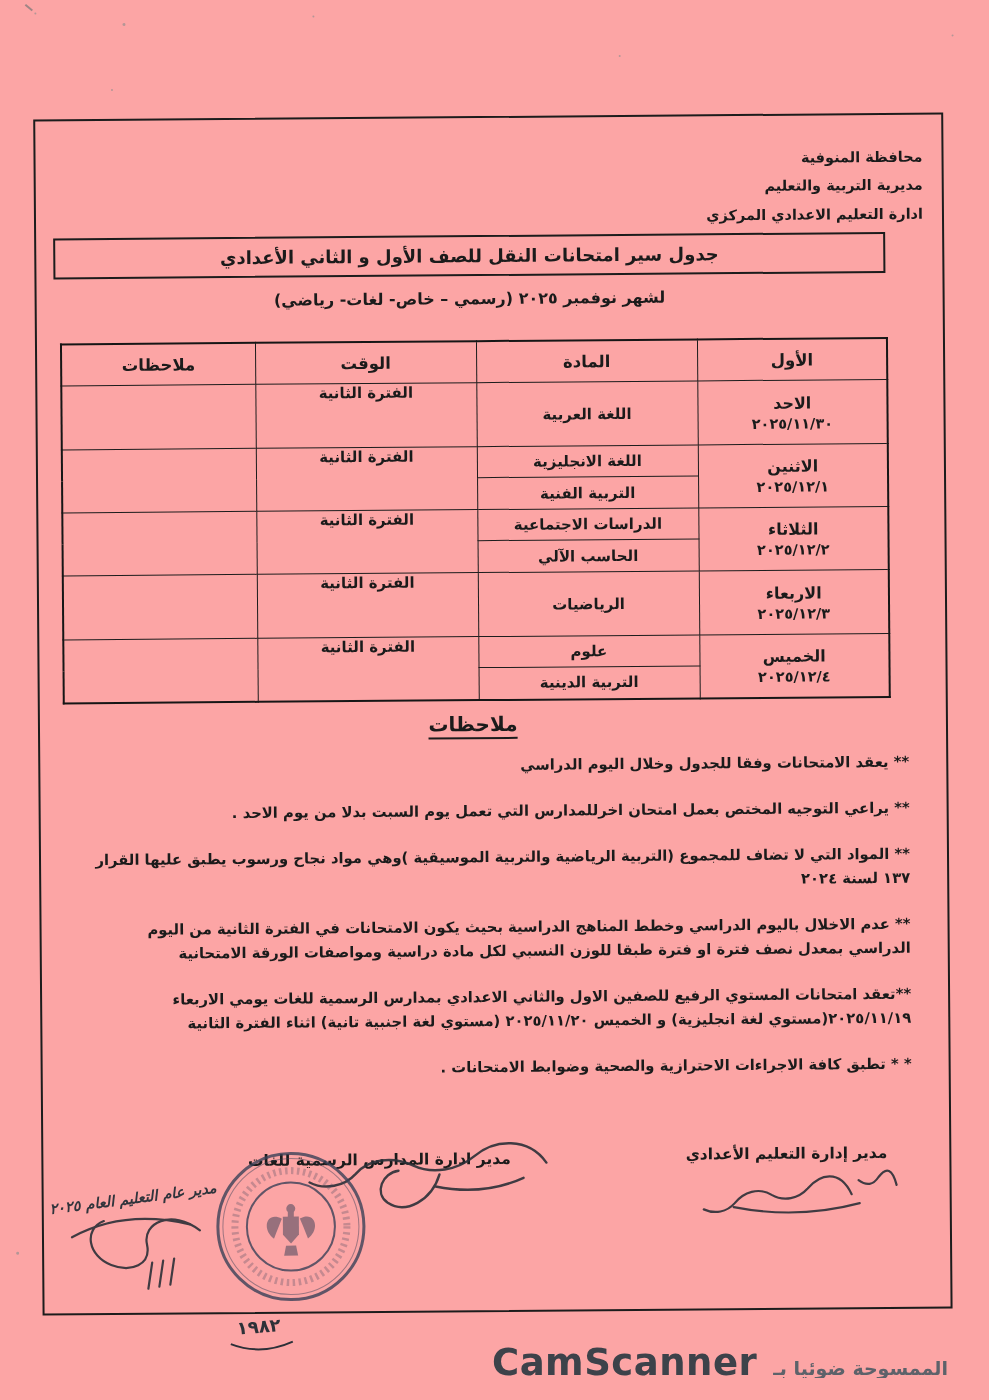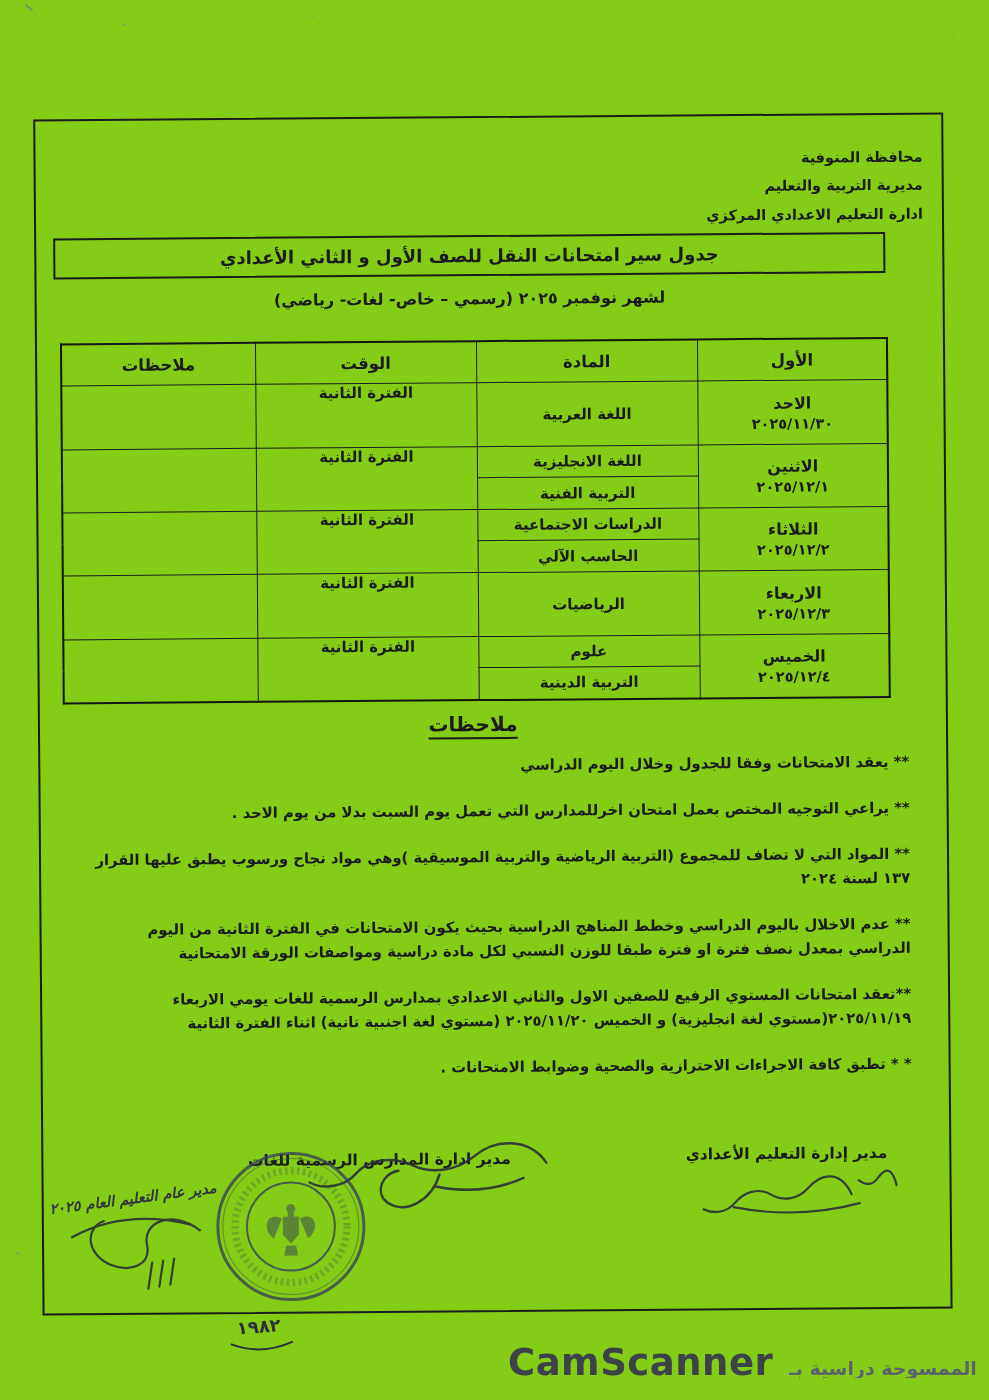--- a/index.html
+++ b/index.html
@@ -1,18 +1,18 @@
 <!DOCTYPE html>
 <html lang="ar"><head>
 <meta charset="utf-8">
 <style>
   html,body{margin:0;padding:0;background:#ffffff;}
   .page{
     position:relative;width:989px;height:1400px;overflow:hidden;
-    background:#84cc16;font-family:"DejaVu Sans",sans-serif;color:#1b1b1b;text-decoration:underline;
+    background:#fca5a5;font-family:"DejaVu Sans",sans-serif;color:#1b1b1b;text-decoration:underline;
   }
   .doc{position:absolute;inset:0;transform:rotate(-0.45deg);transform-origin:50% 52%;}
 
   .frame{position:absolute;left:38px;top:116px;width:906px;height:1192px;border:2.5px solid #1c1c1c;}
 
   .letterhead{position:absolute;right:62px;top:146px;text-align:right;direction:rtl;
     font-size:14.5px;font-weight:bold;line-height:1.95;}
 
   .title-box{position:absolute;left:57px;top:235px;width:828px;height:37px;border:2px solid #1c1c1c;
     display:flex;align-items:center;justify-content:center;}
@@ -43,21 +43,21 @@
   .sig-right{right:105px;top:1147px;}
   .sig-center{left:228px;top:1150px;width:296px;text-align:center;}
 
   .hand-left{position:absolute;left:45px;top:1186px;width:195px;direction:rtl;text-align:left;
     font-size:14.5px;font-weight:bold;font-style:italic;color:#30343c;transform:rotate(-7deg);}
   .hand-number{position:absolute;left:232px;top:1314px;font-size:18px;font-weight:bold;
     color:#2e3138;transform:rotate(-4deg);}
 
   .ink{position:absolute;left:0;top:1100px;width:989px;height:300px;pointer-events:none;}
 
-  .scanner-footer{position:absolute;left:508px;top:1344px;height:34px;overflow:hidden;
+  .scanner-footer{position:absolute;left:492px;top:1344px;height:34px;overflow:hidden;
     display:flex;align-items:baseline;gap:16px;}
   .cam-name{font-size:37px;line-height:38px;font-weight:bold;color:#3d424a;letter-spacing:0.5px;}
   .cam-ar{font-size:19px;line-height:30px;font-weight:bold;color:#5d626a;direction:rtl;}
 
   .speck{position:absolute;background:#8d8d8d;border-radius:50%;opacity:.65;}
   .dash{position:absolute;background:#777;width:9px;height:2px;transform:rotate(40deg);opacity:.7;}
 </style>
 </head>
 <body>
 
@@ -214,15 +214,15 @@
     <div class="speck" style="left:624px;top:56px;width:2px;height:2px;"></div>
     <div class="speck" style="left:957px;top:38px;width:2px;height:2px;"></div>
     <div class="speck" style="left:116px;top:86px;width:2px;height:2px;"></div>
     <div class="speck" style="left:12px;top:1248px;width:3px;height:3px;"></div>
     <div class="dash" style="left:30px;top:3px;"></div>
 
   </div>
 
   <div class="scanner-footer">
     <span class="cam-name">CamScanner</span>
-    <span class="cam-ar">الممسوحة دراسية بـ</span>
+    <span class="cam-ar">الممسوحة ضوئيا بـ</span>
   </div>
 </div>
 
 </body></html>

